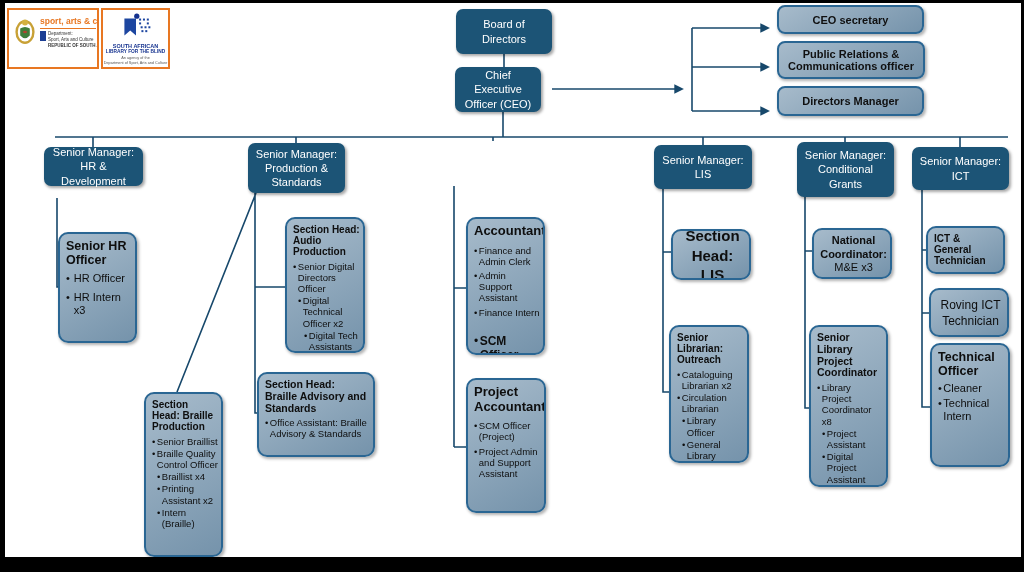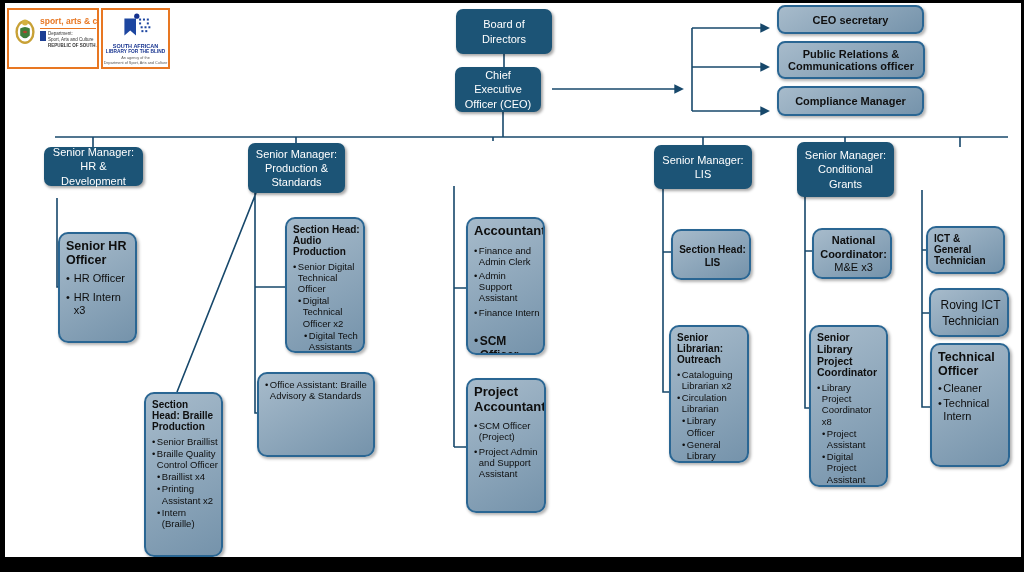--- a/index.html
+++ b/index.html
@@ -42,21 +42,21 @@
   .mid .bu{font-size:11px;margin-bottom:2px;}
   .acct .bu{margin-bottom:3px;}
   .bu.i2{padding-left:5px;}
   .bu.i3{padding-left:11px;}
   .bu.bold .bt{font-weight:700;}
   .bu.big{font-size:12px;}
   .bu.gap{margin-top:16px;}
 
   .uc{display:flex;flex-direction:column;align-items:center;justify-content:center;
       height:100%;text-align:center;}
-  .sh-lis-title{font-weight:700;font-size:10px;line-height:1.3;}
+  .sh-lis-title{font-weight:700;font-size:15px;line-height:1.3;}
   .nat-title{font-weight:700;font-size:11px;line-height:1.25;}
   .nat-sub{font-size:11px;line-height:1.25;}
   .roving-title{font-size:12px;line-height:1.3;}
 
   
   .logobox{position:absolute;border:2px solid #e87722;background:#fff;
            box-sizing:border-box;overflow:hidden;}
   .dsac-inner{display:flex;align-items:flex-start;padding:6px 3px 0 4px;}
   .dsac-text{margin-left:3px;}
   .dsac-title{color:#e87722;font-size:8.5px;font-weight:700;white-space:nowrap;}
@@ -152,47 +152,48 @@
         <div>Department of Sport, Arts and Culture</div>
       </div>
     </div>
   </div>
 
   <div class="dark" style="left:456px;top:9px;width:96px;height:45px">Board of Directors</div>
   <div class="dark" style="left:455px;top:67px;width:86px;height:45px">Chief Executive Officer (CEO)</div>
 
   <div class="staff" style="left:777px;top:5px;width:147px;height:29px">CEO secretary</div>
   <div class="staff" style="left:777px;top:41px;width:148px;height:38px">Public Relations &amp; Communications officer</div>
-  <div class="staff" style="left:777px;top:86px;width:147px;height:30px">Compliance Manager</div>
+  <div class="staff" style="left:777px;top:86px;width:147px;height:30px">Directors Manager</div>
 
   <div class="dark" style="left:44px;top:147px;width:99px;height:39px">Senior Manager: HR &amp; Development</div>
   <div class="dark" style="left:248px;top:143px;width:97px;height:50px">Senior Manager: Production &amp; Standards</div>
   <div class="dark" style="left:654px;top:145px;width:98px;height:44px">Senior Manager: LIS</div>
   <div class="dark" style="left:797px;top:142px;width:97px;height:55px">Senior Manager: Conditional Grants</div>
+  <div class="dark" style="left:912px;top:147px;width:97px;height:43px">Senior Manager: ICT</div>
 
   <div class="unit loose" style="left:58px;top:232px;width:79px;height:111px">
     <div class="ut">Senior HR Officer</div>
     <div>
         <div class="bu i1">
           <span class="dot">•</span>
           <span class="bt">HR Officer</span>
         </div>
         <div class="bu i1">
           <span class="dot">•</span>
           <span class="bt">HR Intern x3</span>
         </div>
       </div>
   </div>
 
   <div class="unit small" style="left:285px;top:217px;width:80px;height:136px">
     <div class="ut">Section Head: Audio Production</div>
     <div>
         <div class="bu i1">
           <span class="dot">•</span>
-          <span class="bt">Senior Digital Technical Officer</span>
+          <span class="bt">Senior Digital Directors Officer</span>
         </div>
         <div class="bu i2">
           <span class="dot">•</span>
           <span class="bt">Digital Technical Officer x2</span>
         </div>
         <div class="bu i3">
           <span class="dot">•</span>
           <span class="bt">Digital Tech Assistants</span>
         </div>
       </div>
@@ -216,20 +217,21 @@
           <span class="dot">•</span>
           <span class="bt">Printing Assistant x2</span>
         </div>
         <div class="bu i2">
           <span class="dot">•</span>
           <span class="bt">Intern (Braille)</span>
         </div>
       </div>
   </div>
   <div class="unit small advt" style="left:257px;top:372px;width:118px;height:85px">
+    <div class="ut">Section Head: Braille Advisory and Standards</div>
     <div>
         <div class="bu i1">
           <span class="dot">•</span>
           <span class="bt">Office Assistant: Braille Advisory &amp; Standards</span>
         </div>
       </div>
   </div>
 
   <div class="unit acct" style="left:466px;top:217px;width:79px;height:138px">
     <div class="ut">Accountant</div>

